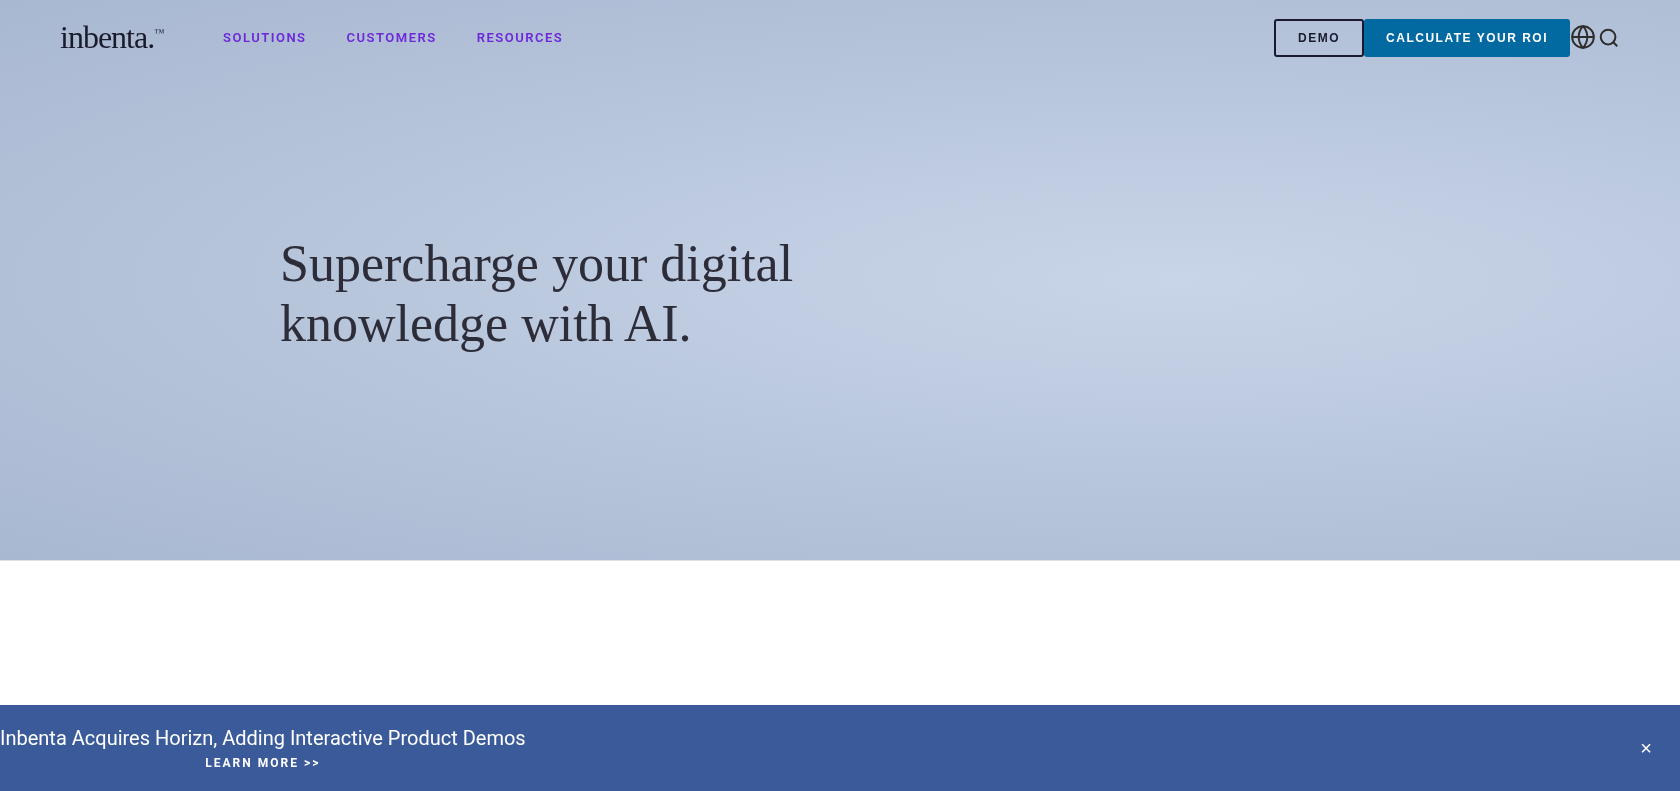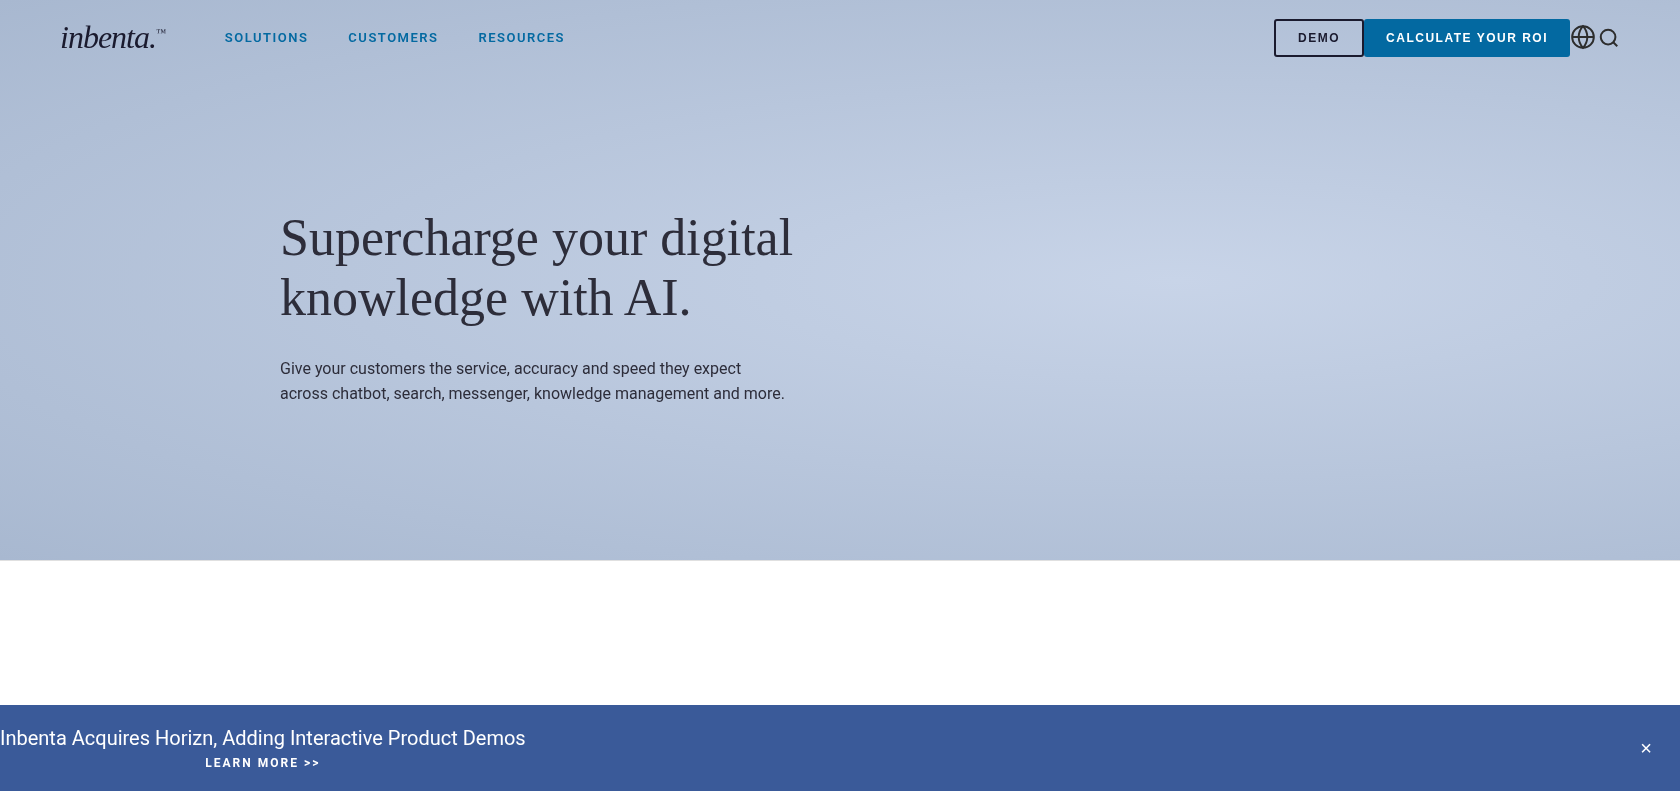--- a/index.html
+++ b/index.html
@@ -34,40 +34,39 @@
       align-items: center;
       margin-right: 60px;
     }
 
     .logo-text {
       font-size: 32px;
       font-weight: 400;
       color: #1a1a2e;
       font-family: Georgia, serif;
       letter-spacing: -1px;
-      font-style: italic;
     }
 
     .logo-tm {
       font-size: 10px;
       vertical-align: super;
       color: #1a1a2e;
     }
 
     .nav {
       display: flex;
       align-items: center;
       gap: 40px;
       flex: 1;
     }
 
     .nav-item {
       font-size: 13px;
       font-weight: 600;
-      color: #0369a1;
+      color: #6d28d9;
       letter-spacing: 1.5px;
       text-transform: uppercase;
       cursor: pointer;
       text-decoration: none;
     }
 
     .nav-right {
       display: flex;
       align-items: center;
       margin-left: auto;
@@ -233,21 +232,20 @@
         <circle cx="11" cy="11" r="8"></circle>
         <line x1="21" y1="21" x2="16.65" y2="16.65"></line>
       </svg>
     </span>
   </div>
 </header>
 
 <section class="hero">
   <div class="hero-content">
     <h1 class="hero-title">Supercharge your digital knowledge with AI.</h1>
-    <p class="hero-subtitle">Give your customers the service, accuracy and speed they expect across chatbot, search, messenger, knowledge management and more.</p>
   </div>
 </section>
 
 <section class="white-section"></section>
 
 <div class="notification-bar">
   <div class="notification-content">
     <div class="notification-title">Inbenta Acquires Horizn, Adding Interactive Product Demos</div>
     <div class="notification-link">LEARN MORE &gt;&gt;</div>
   </div>

